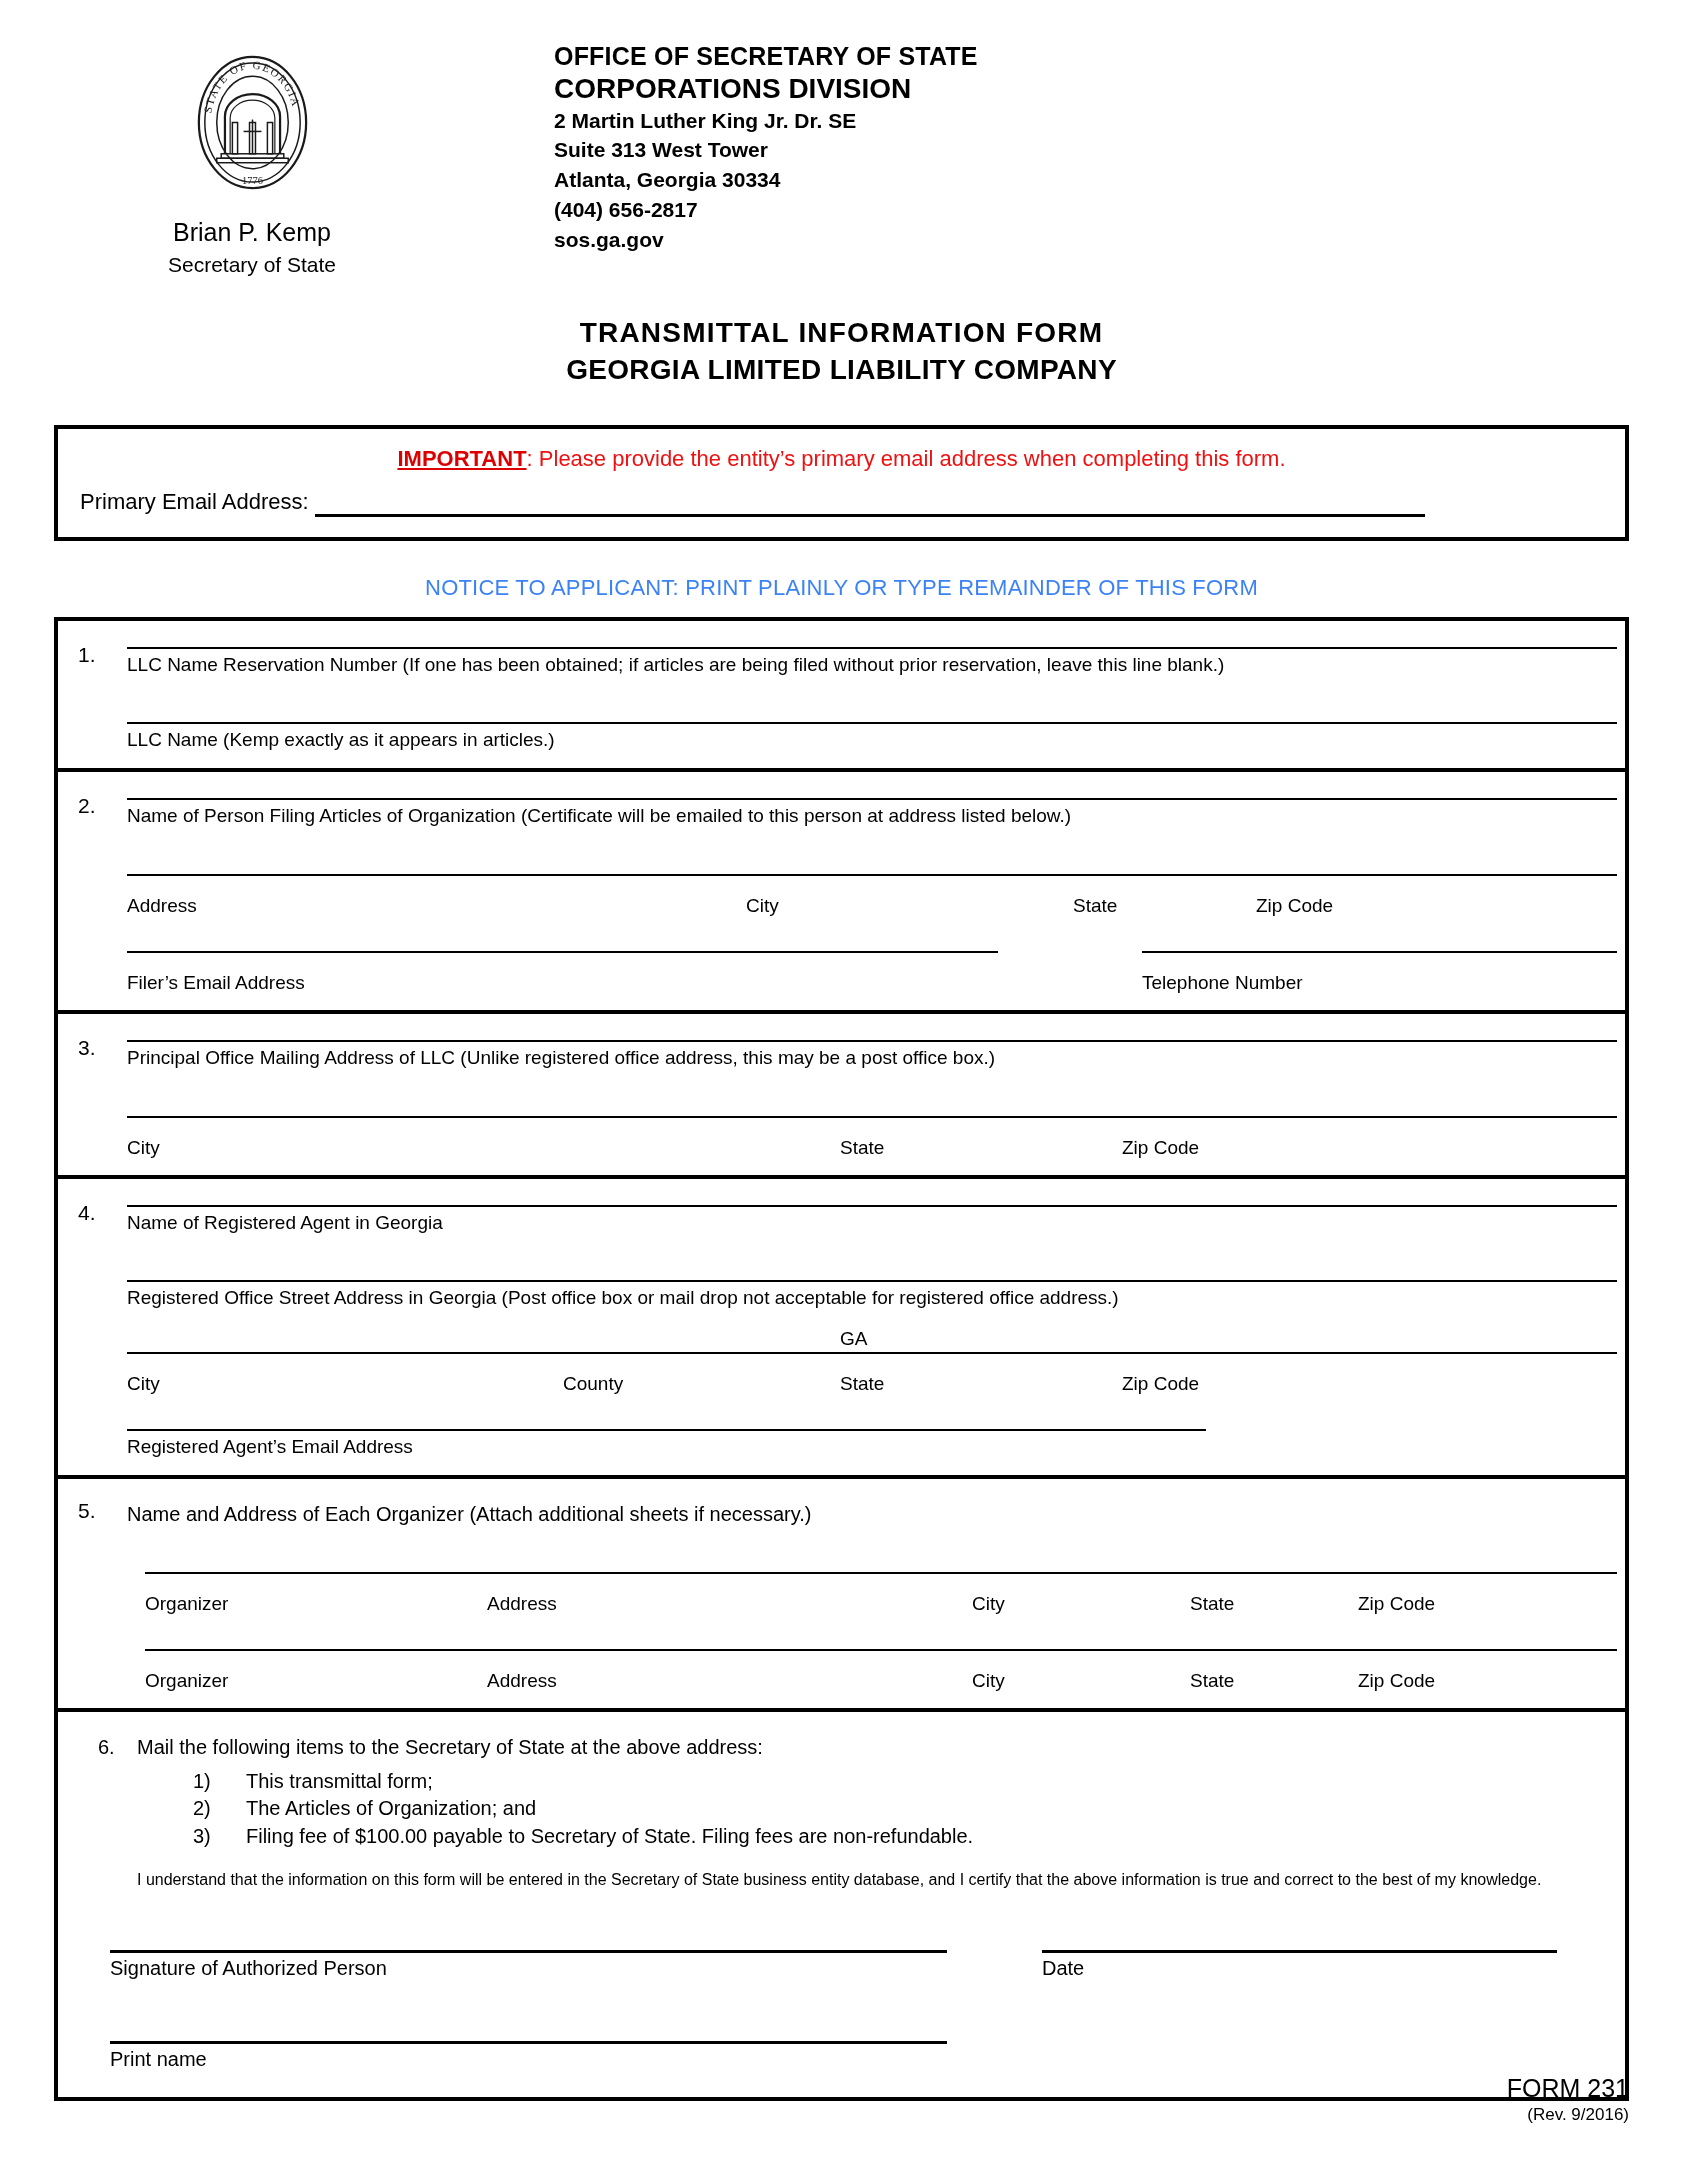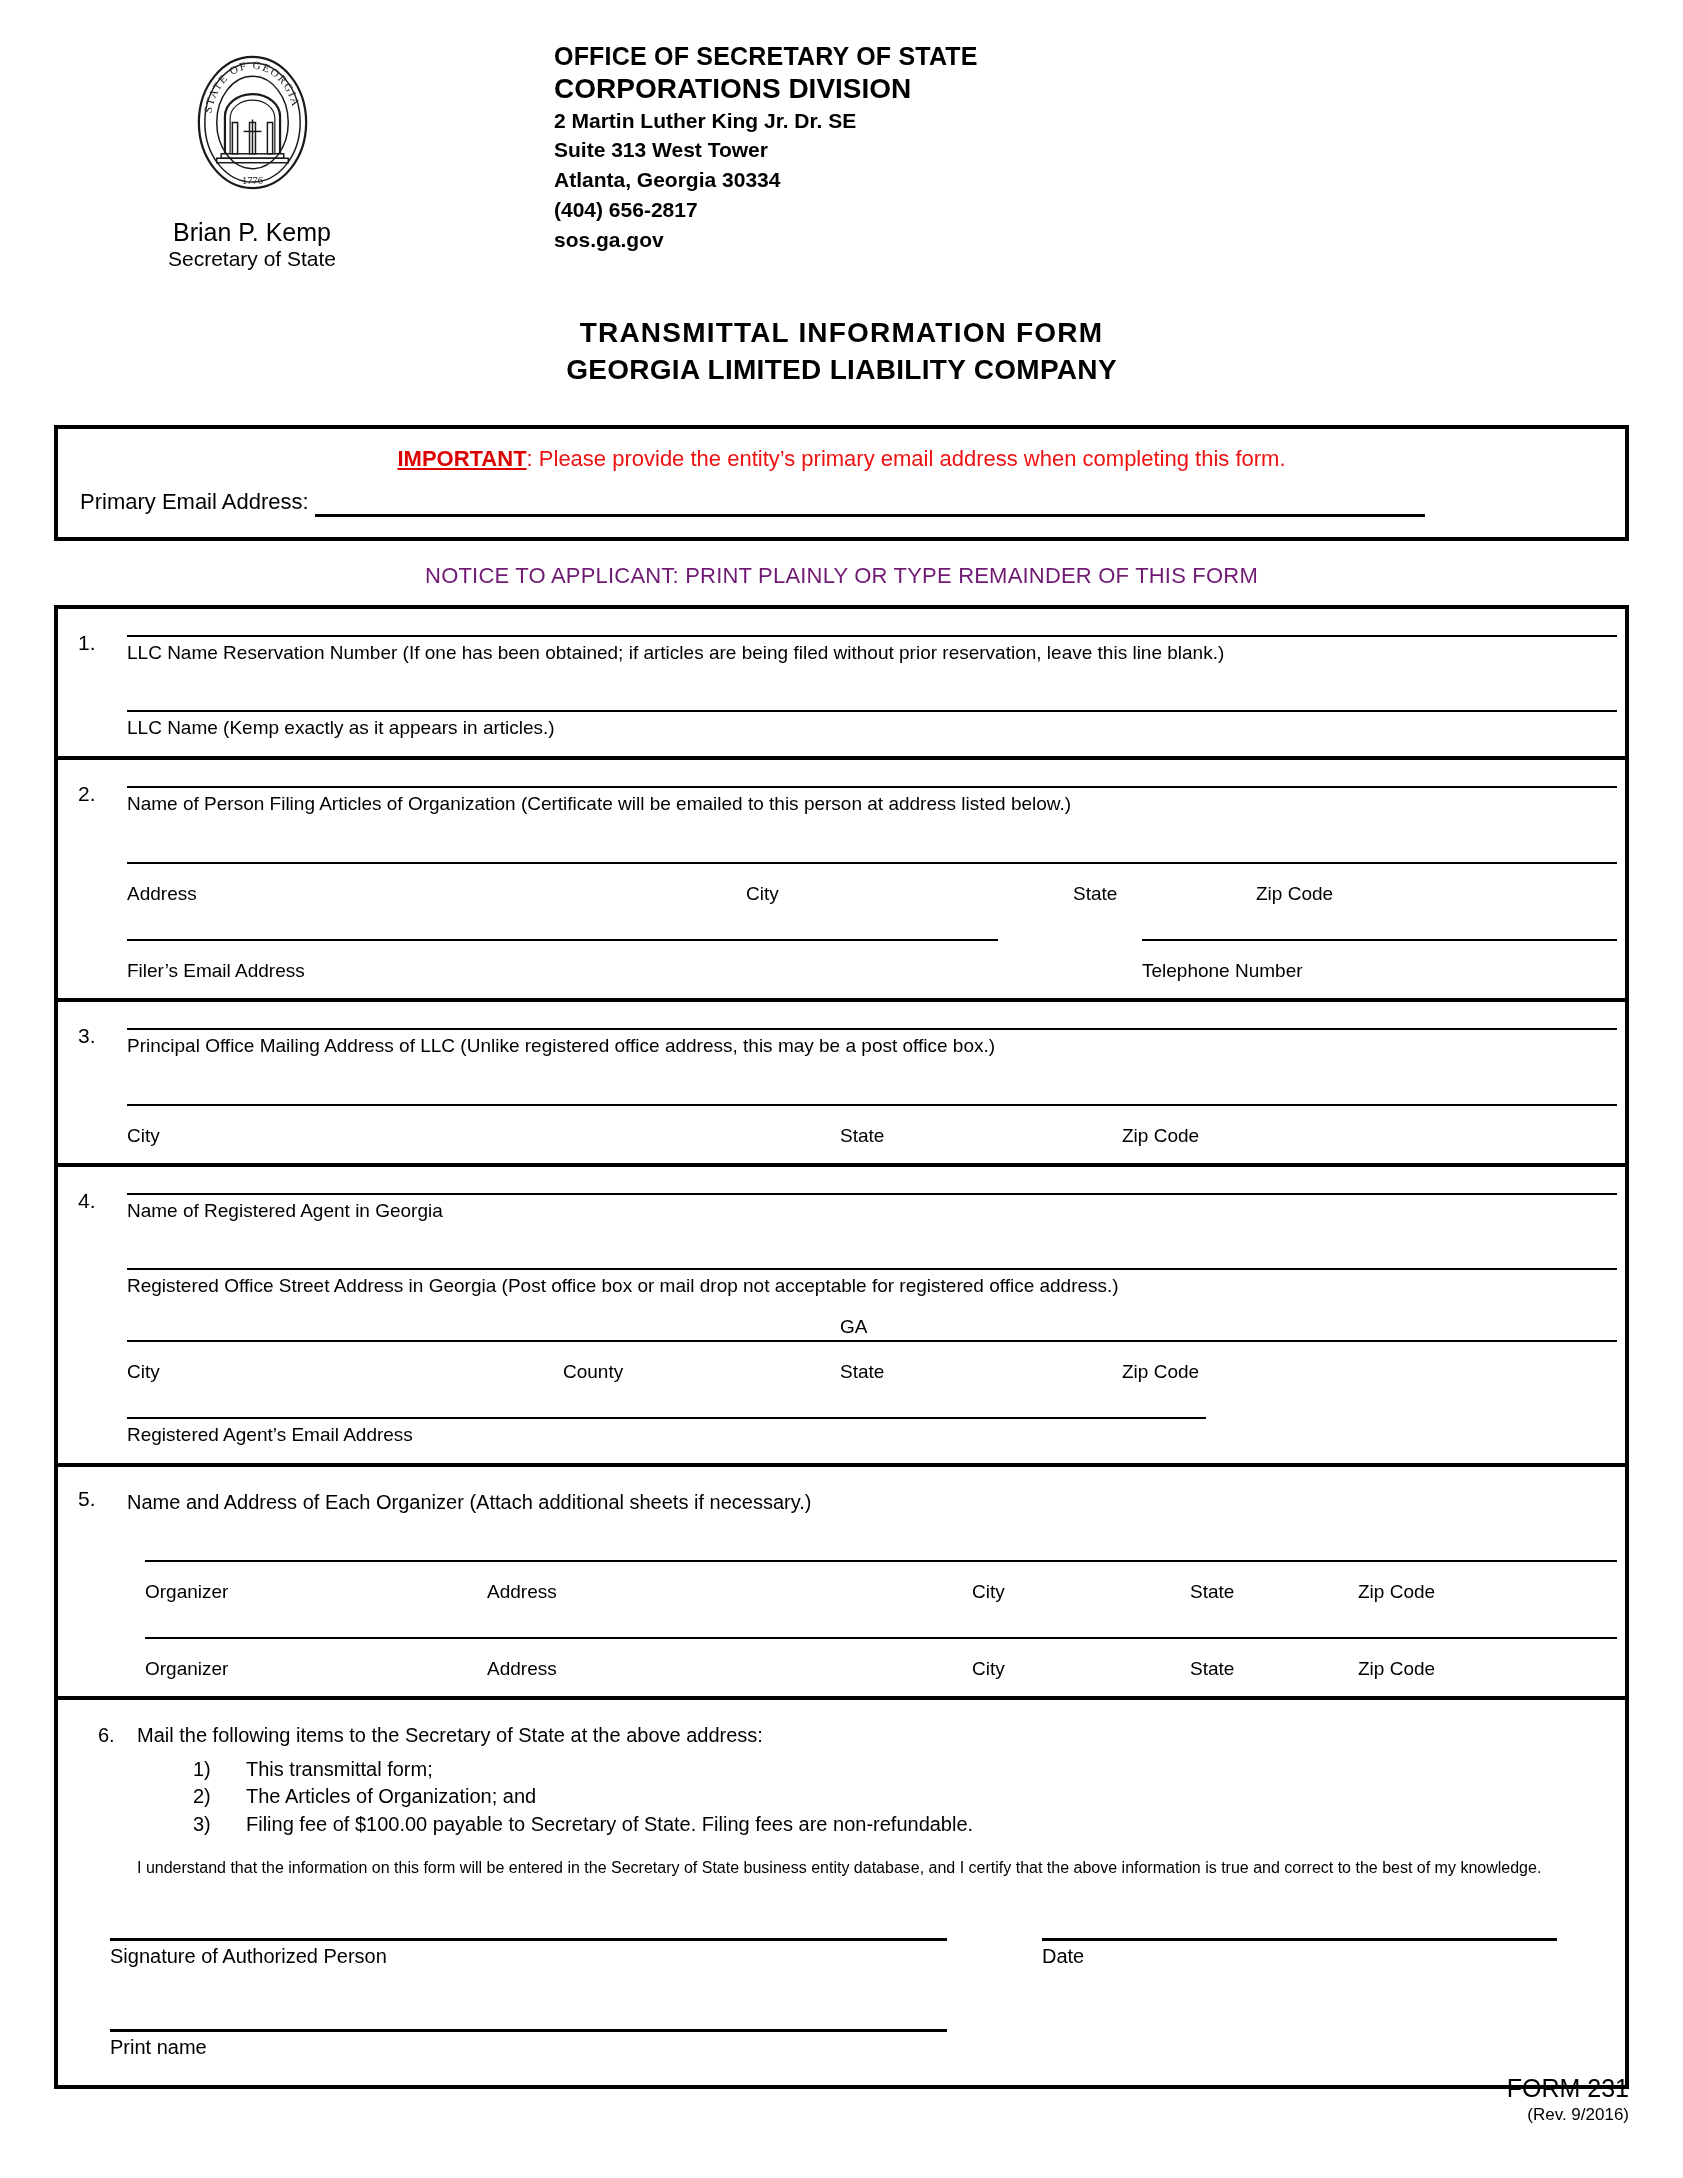--- a/index.html
+++ b/index.html
@@ -41,20 +41,21 @@
     display: block;
   }
   .officer-name {
     font-size: 25px;
     margin-top: 22px;
     line-height: 1.1;
     white-space: nowrap;
   }
   .officer-title {
     font-size: 21px;
+    margin-top: 6px;
     line-height: 1.1;
   }
   .agency-block {
     position: absolute;
     left: 554px;
     top: 42px;
     width: 614px;
   }
   .agency-l1 {
     font-size: 25px;
@@ -125,22 +126,22 @@
     border-bottom: 3px solid #000;
     height: 26px;
     margin-left: 6px;
     margin-right: 178px;
   }
 
   
   .notice {
     text-align: center;
     font-size: 22px;
-    color: #701a75;
-    margin-top: 22px;
+    color: #3b82f6;
+    margin-top: 34px;
     letter-spacing: 0.2px;
   }
 
   
   .form-body {
     margin: 16px 54px 0 54px;
     border: 4px solid #000;
     box-sizing: border-box;
   }
   .sect {

